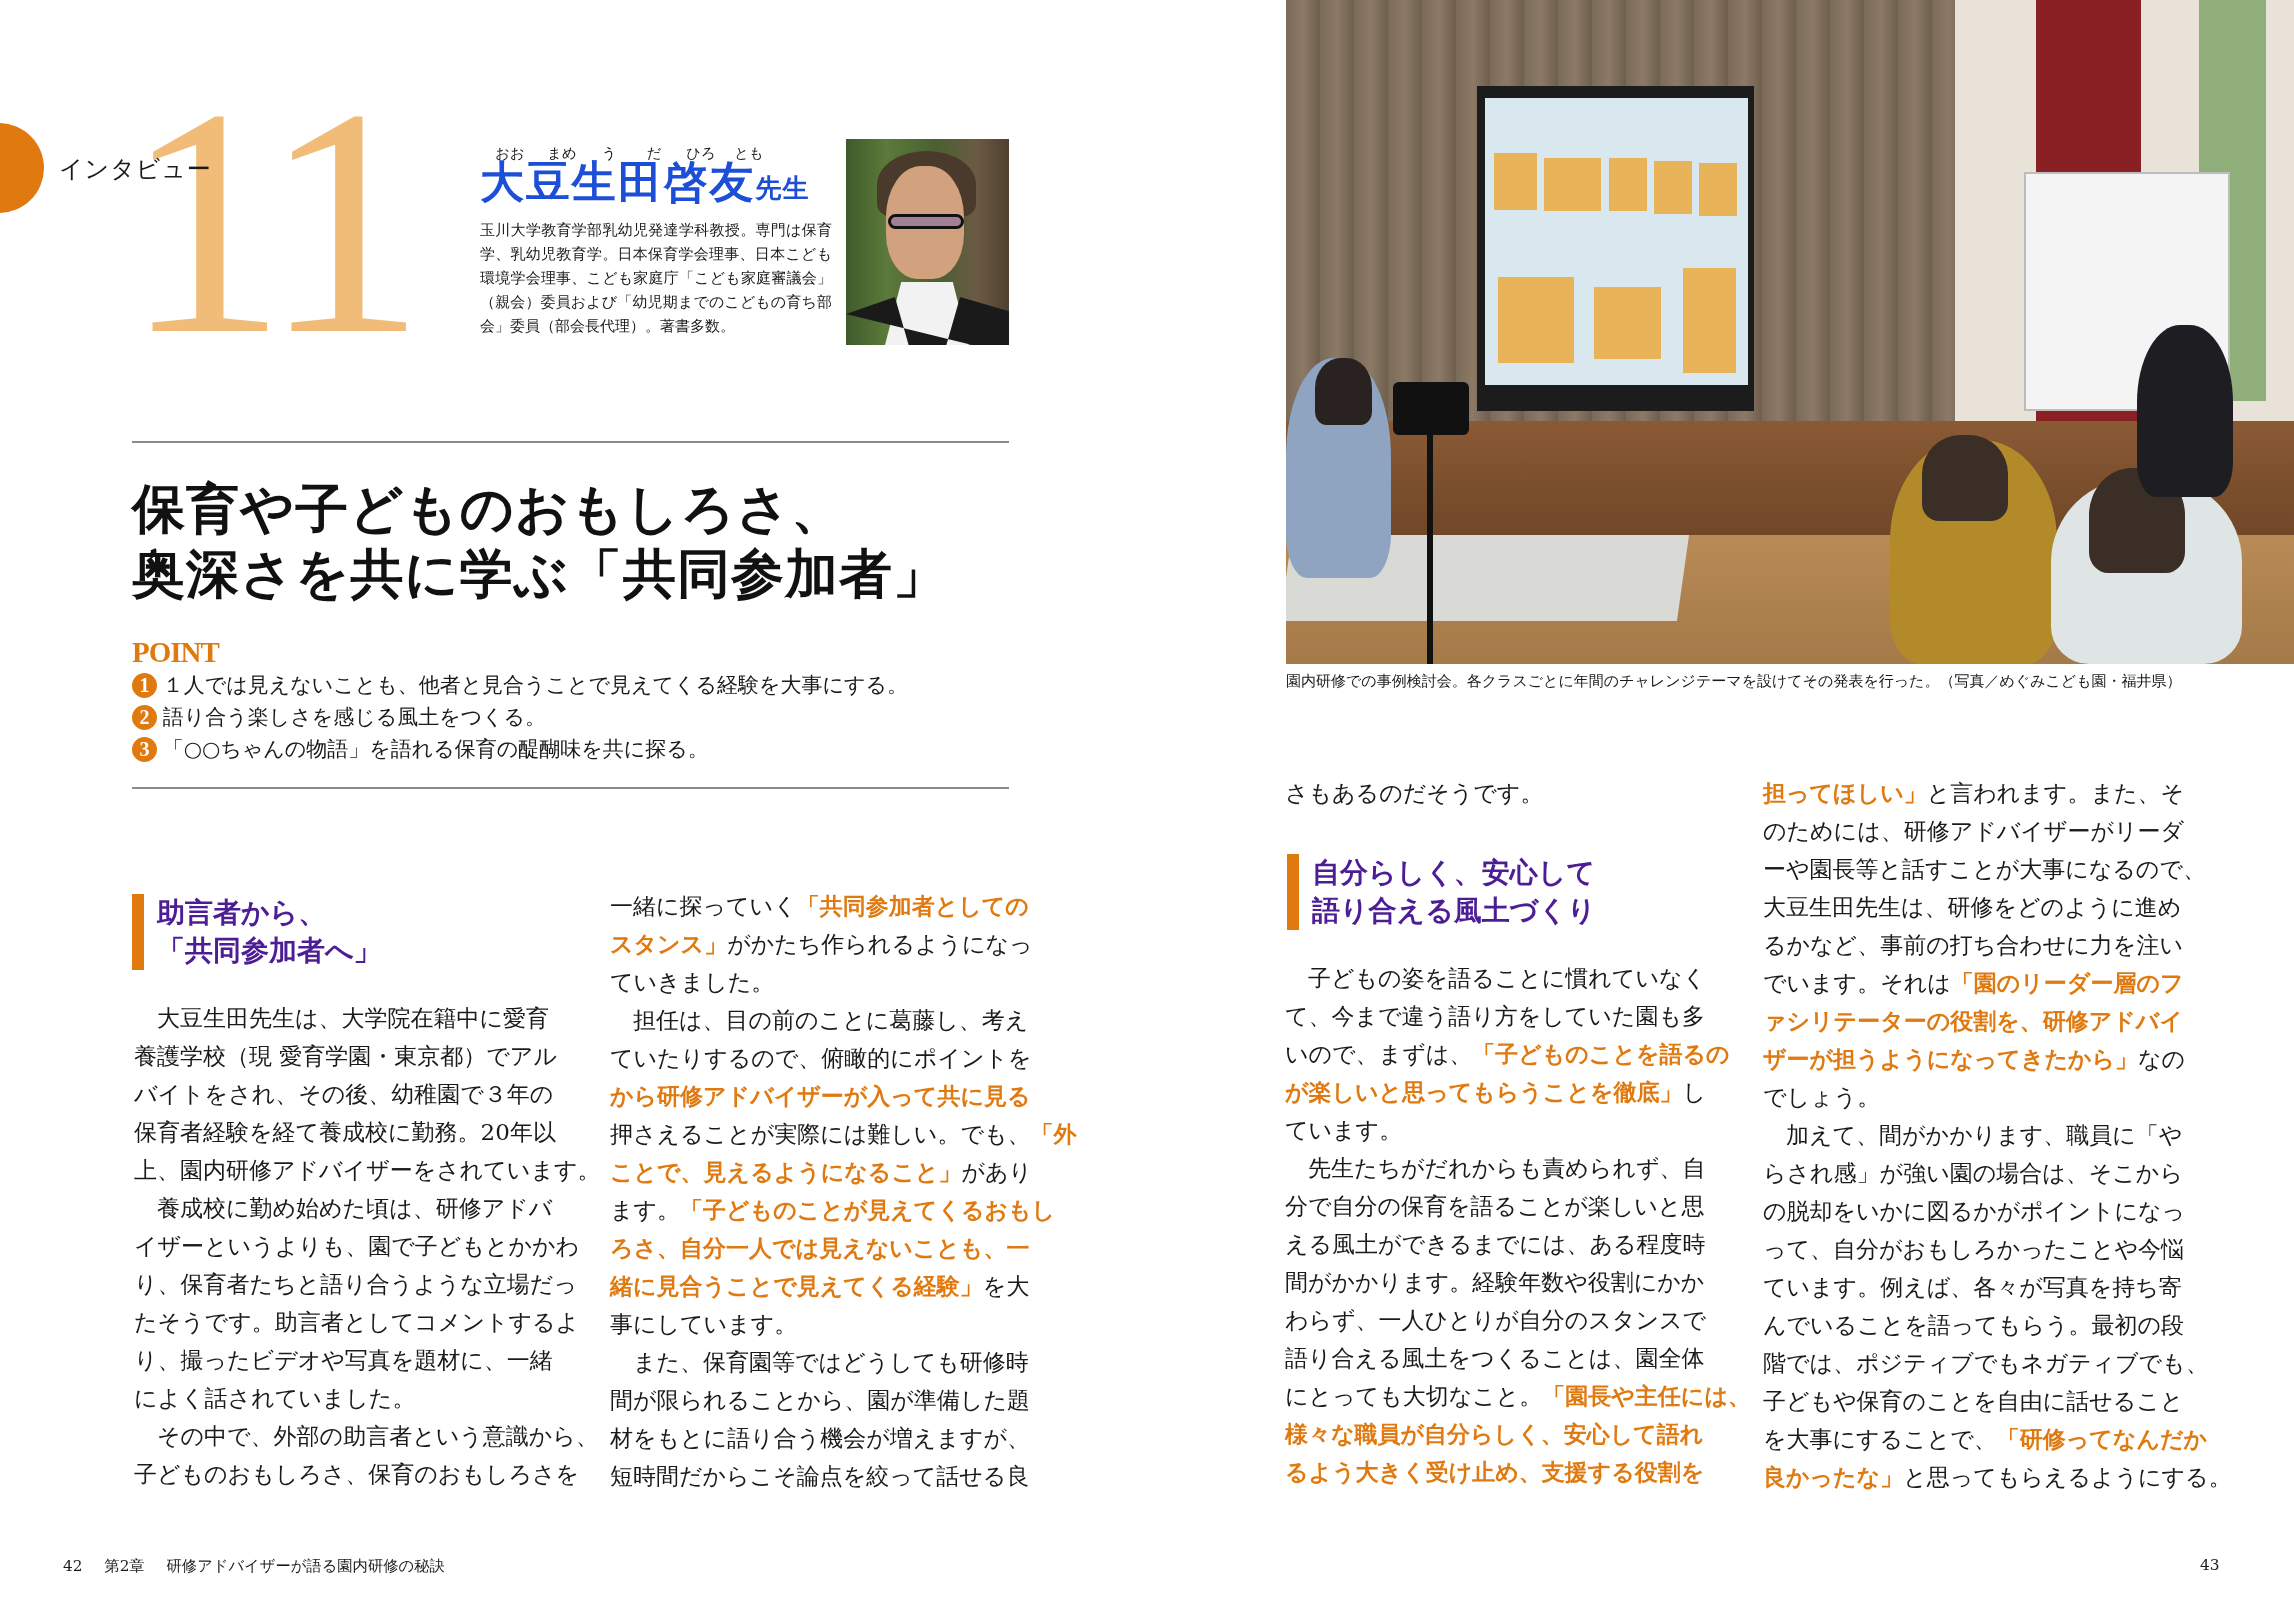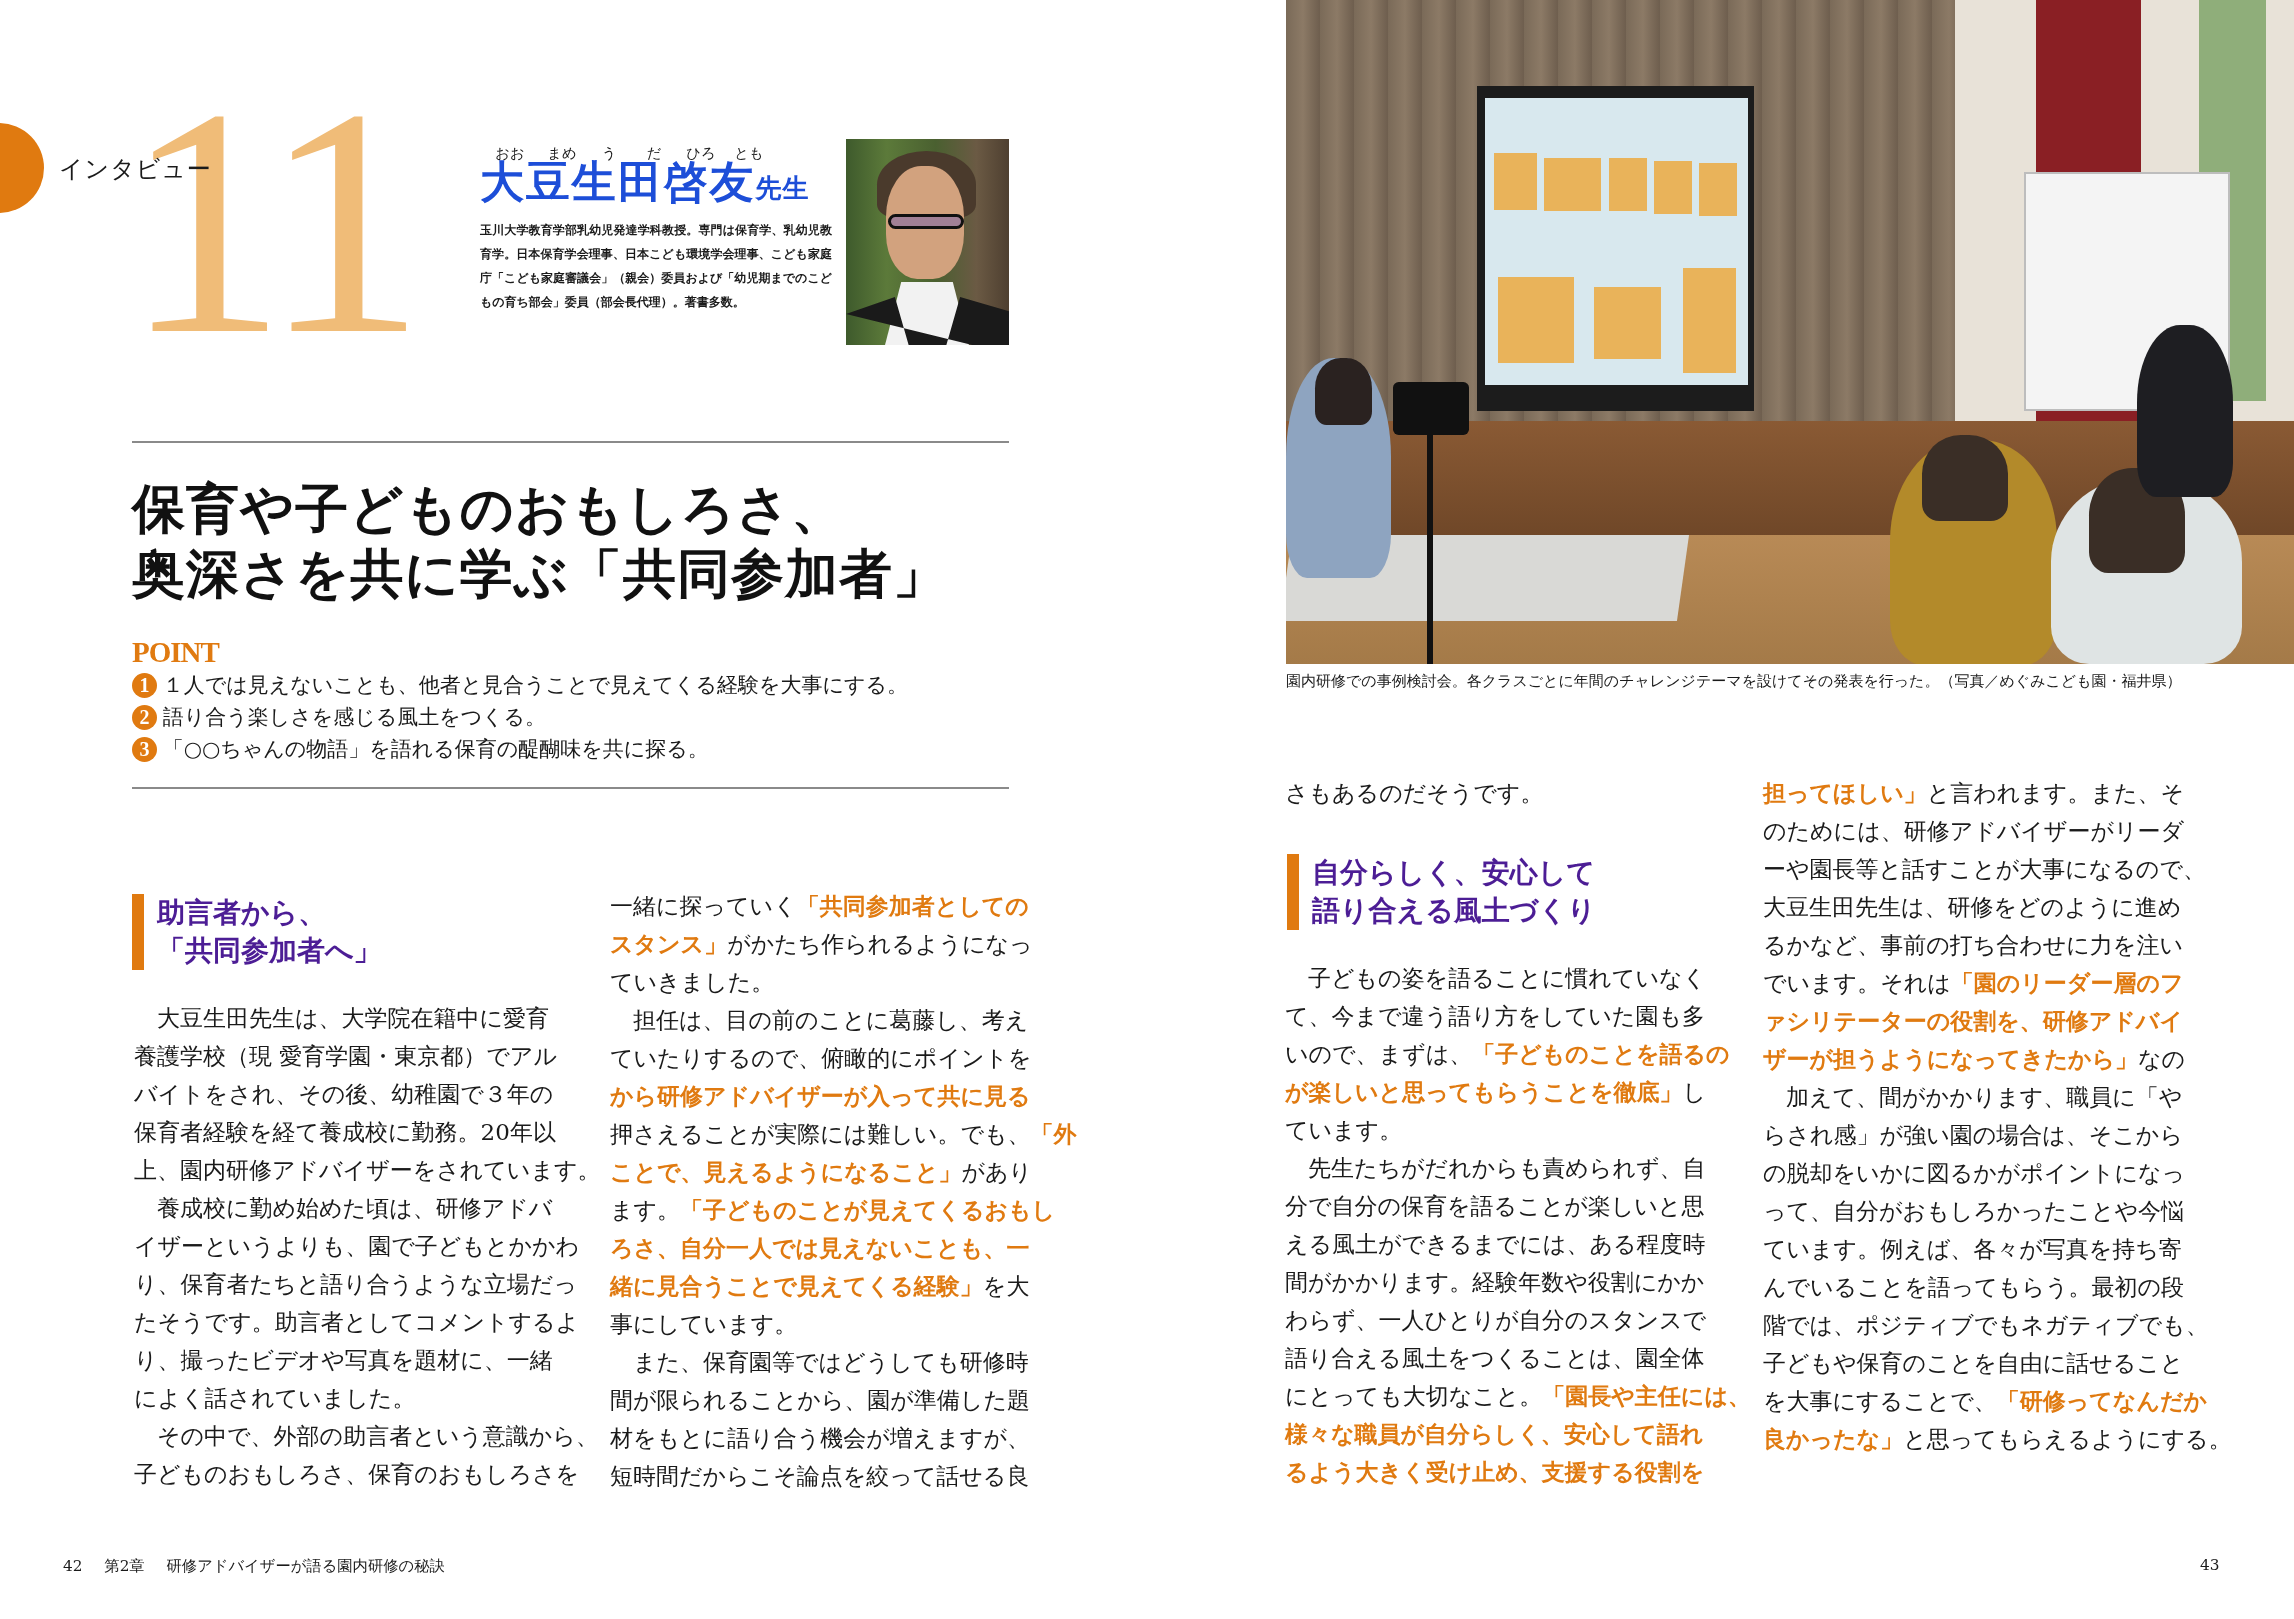--- a/index.html
+++ b/index.html
@@ -9,21 +9,21 @@
 
   
   .orange-circle { left: -46px; top: 123px; width: 90px; height: 90px; border-radius: 50%; background: #E07A10; }
   .interview-label { left: 59px; top: 153px; font-family: "DejaVu Sans", "Liberation Sans", sans-serif; font-size: 24px; color: #1a1a1a; letter-spacing: 1px; z-index: 2; }
   .big-number { left: 124px; top: 59px; font-family: "Liberation Serif", "DejaVu Serif", serif; font-size: 325px; line-height: 325px; color: #F0BC78; letter-spacing: -11.5px; z-index: 1; }
 
   .ruby-row { left: 483px; top: 144px; font-family: "DejaVu Serif", serif; font-size: 14.3px; color: #1a1a1a; display: flex; }
   .ruby-row span { display: inline-block; text-align: center; }
   .name { left: 480px; top: 155px; font-family: "DejaVu Serif", "Liberation Serif", serif; font-weight: bold; font-size: 44px; line-height: 54px; color: #1d4ed8; letter-spacing: 1.9px; white-space: nowrap; }
   .name .suffix { font-size: 26px; letter-spacing: 1px; }
-  .bio { left: 480px; top: 218px; width: 352px; font-family: "DejaVu Sans", "Liberation Sans", sans-serif; font-size: 12px; line-height: 24px; color: #1a1a1a; text-align: justify; font-weight: bold; }
+  .bio { left: 480px; top: 218px; width: 352px; font-family: "DejaVu Sans", "Liberation Sans", sans-serif; font-size: 15px; line-height: 24px; color: #1a1a1a; text-align: justify; }
   .portrait { left: 846px; top: 139px; width: 163px; height: 206px; overflow: hidden;
               background: linear-gradient(90deg, #3e5a2c 0%, #5c7a3a 25%, #4a6030 55%, #6b5a44 80%, #4e3f30 100%); }
   .portrait .face { position: absolute; left: 40px; top: 27px; width: 78px; height: 113px; border-radius: 45% 45% 40% 40%; background: #d2a27e; }
   .portrait .hair { position: absolute; left: 31px; top: 11.5px; width: 99px; height: 67px; border-radius: 50% 50% 20% 20%; background: #4a3a2c; }
   .portrait .glasses { position: absolute; left: 42px; top: 75px; width: 76px; height: 15.3px; border: 3.8px solid #111; border-radius: 7.6px; background: rgba(120,100,170,0.55); box-sizing: border-box; }
   .portrait .shirt { position: absolute; left: 38px; top: 143px; width: 86px; height: 67px; background: #f2f2f2; clip-path: polygon(20% 0, 80% 0, 100% 100%, 0 100%); }
   .portrait .jacket { position: absolute; left: 0; top: 158px; width: 163px; height: 57px; background: #1a1a1a; clip-path: polygon(0 30%, 30% 0, 40% 100%, 0 100%, 60% 100%, 70% 0, 100% 25%, 100% 100%); }
 
   .rule { height: 1.9px; background: #8a8a8a; }
 
@@ -221,20 +221,21 @@
 
 <div class="col" style="left:1763px; top:774px; width:421px;">
     <span class="line"><span class="hl">担ってほしい」</span><span>と言われます。また、そ</span></span>
     <span class="line"><span>のためには、研修アドバイザーがリーダ</span></span>
     <span class="line"><span>ーや園長等と話すことが大事になるので、</span></span>
     <span class="line"><span>大豆生田先生は、研修をどのように進め</span></span>
     <span class="line"><span>るかなど、事前の打ち合わせに力を注い</span></span>
     <span class="line"><span>でいます。それは</span><span class="hl">「園のリーダー層のフ</span></span>
     <span class="line"><span class="hl">ァシリテーターの役割を、研修アドバイ</span></span>
     <span class="line"><span class="hl">ザーが担うようになってきたから」</span><span>なの</span></span>
+    <span class="line"><span>でしょう。</span></span>
     <span class="line"><span>　加えて、間がかかります、職員に「や</span></span>
     <span class="line"><span>らされ感」が強い園の場合は、そこから</span></span>
     <span class="line"><span>の脱却をいかに図るかがポイントになっ</span></span>
     <span class="line"><span>って、自分がおもしろかったことや今悩</span></span>
     <span class="line"><span>ています。例えば、各々が写真を持ち寄</span></span>
     <span class="line"><span>んでいることを語ってもらう。最初の段</span></span>
     <span class="line"><span>階では、ポジティブでもネガティブでも、</span></span>
     <span class="line"><span>子どもや保育のことを自由に話せること</span></span>
     <span class="line"><span>を大事にすることで、</span><span class="hl">「研修ってなんだか</span></span>
     <span class="line"><span class="hl">良かったな」</span><span>と思ってもらえるようにする。</span></span>

